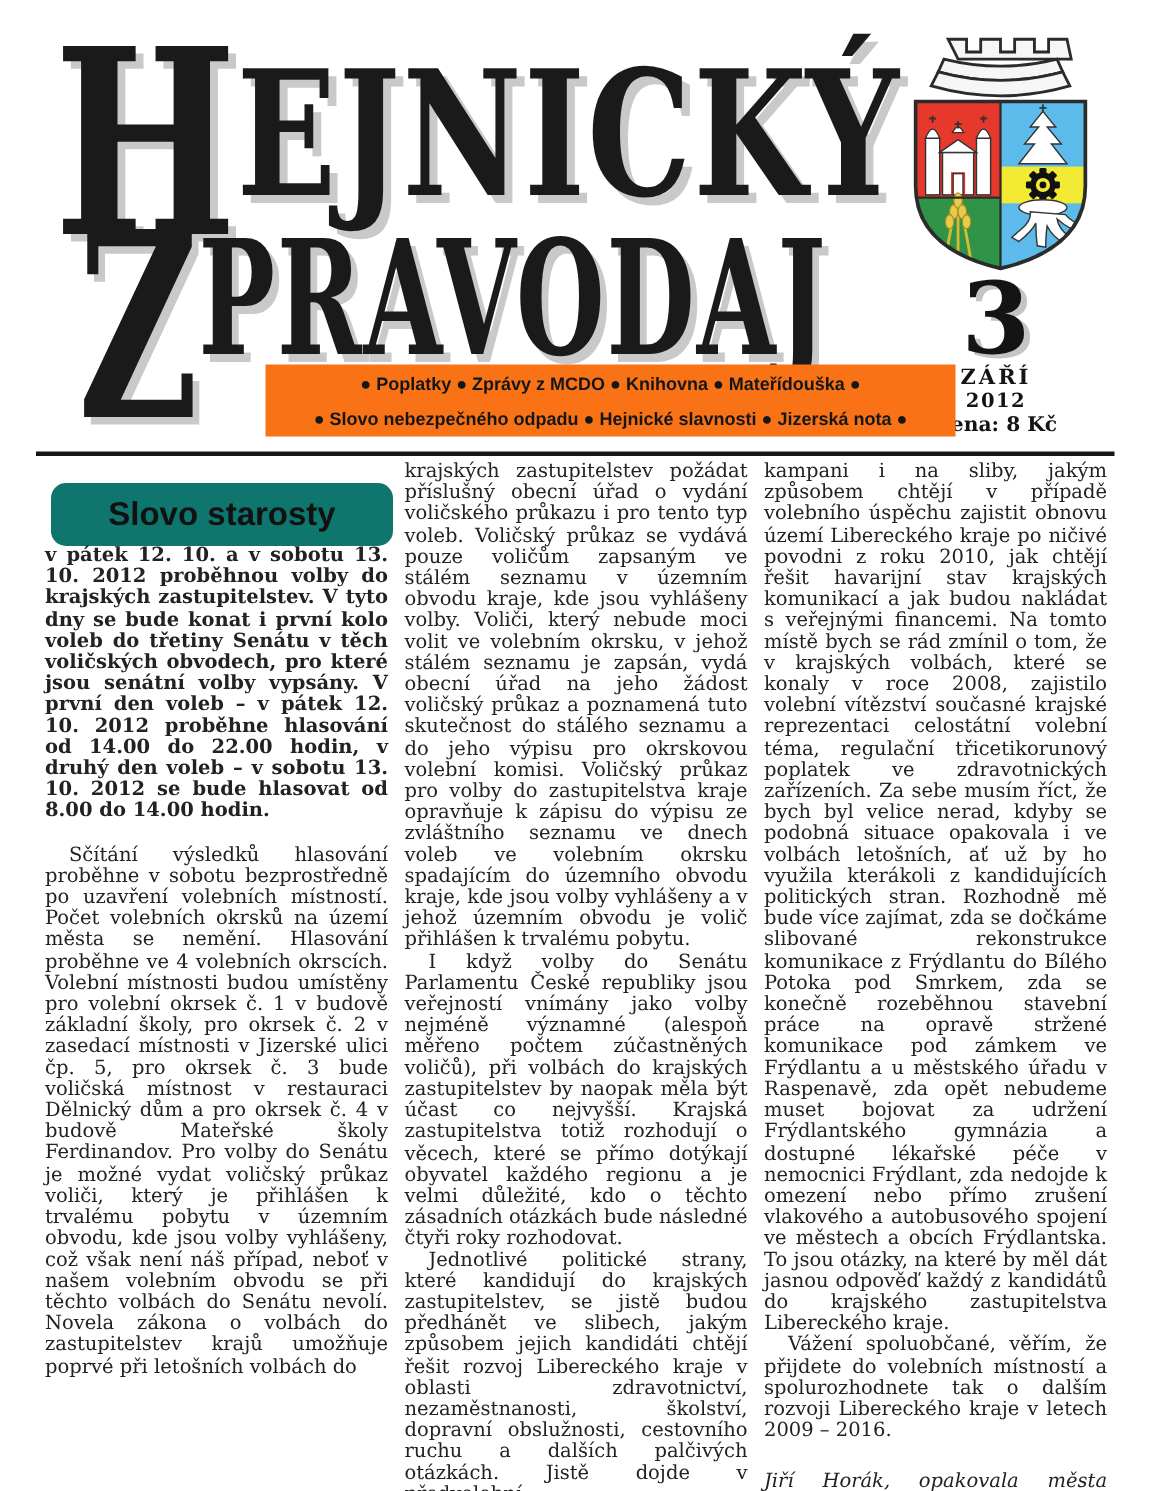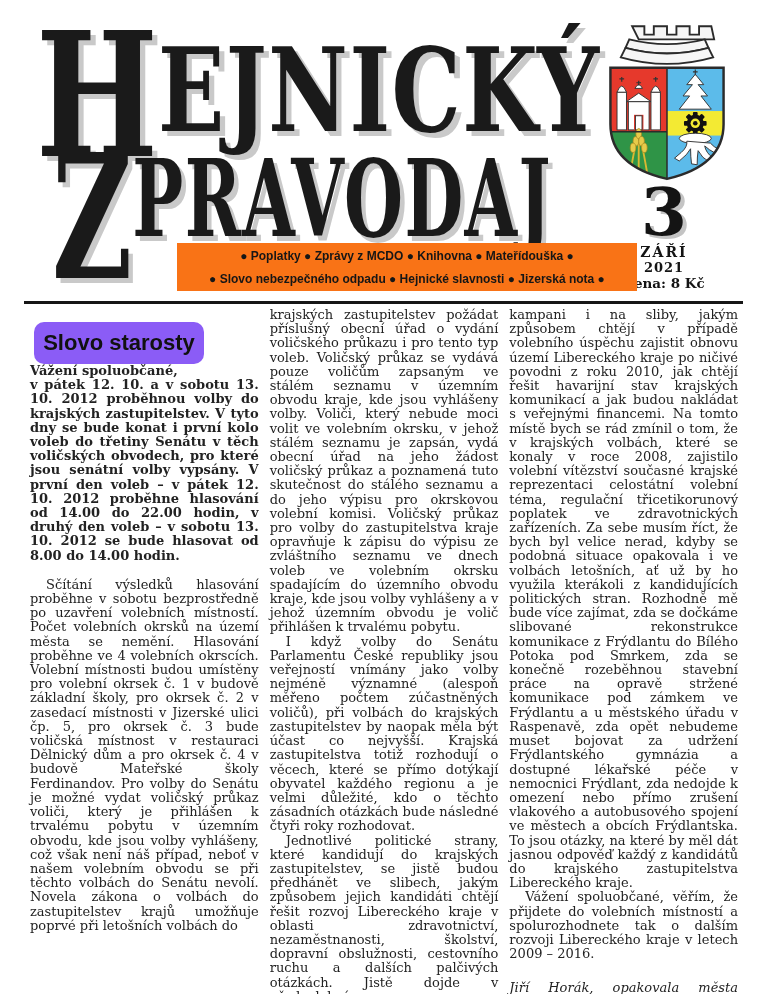--- a/index.html
+++ b/index.html
@@ -39,22 +39,22 @@
     font-weight:bold; font-size:12px; line-height:23px; color:#161616;
   }
 
   .rule { position:absolute; left:24px; top:301px; width:719px; height:3px; background:#161616; }
 
   
   .content { position:absolute; left:30px; top:308px; width:708px; display:flex; gap:11px; }
   .col { flex:1; min-width:0; }
 
   .headline-box {
-    background:#8b5cf6; border-radius:10px; width:168px; margin:14px 0 0 4px;
-    padding:8px 1px; text-align:center;
+    background:#0f766e; border-radius:10px; width:168px; margin:14px 0 0 4px;
+    padding:8px 30px; text-align:center;
     font-family:"Liberation Sans", sans-serif; font-weight:bold;
     font-size:22px; color:#111;
   }
   .lead, .salutation {
     margin:0; font-family:"Liberation Sans", sans-serif; font-weight:bold;
     font-size:13px; line-height:13.6px; text-align:justify; color:#1a1a1a;
     hyphens:auto;
   }
   .salutation { margin-top:20px; text-align:left; }
   .bodytext p {
@@ -146,36 +146,35 @@
 
       <path d="M70,48 V168 M10,116 H70" stroke="#2b2b2b" stroke-width="1.6" fill="none"></path>
     </g>
 
     <path d="M10,48 H130 V108 Q130,152 70,166 Q10,152 10,108 Z" fill="none" stroke="#2b2b2b" stroke-width="2.6"></path>
   </svg>
 
   <div class="issue">
     <div class="issue-number">3</div>
     <div class="issue-month">ZÁŘÍ</div>
-    <div class="issue-year">2021</div>
+    <div class="issue-year">2012</div>
     <div class="issue-price">Cena: 8 Kč</div>
   </div>
 
   <div class="topics">
     <div>● Poplatky ● Zprávy z MCDO ● Knihovna ● Mateřídouška ●</div>
     <div>● Slovo nebezpečného odpadu ● Hejnické slavnosti ● Jizerská nota ●</div>
   </div>
 
   <div class="rule"></div>
 
   <div class="content">
 
     <div class="col bodytext">
       <div class="headline-box">Slovo starosty</div>
-      <p class="salutation">Vážení spoluobčané,</p>
       <p class="lead">v pátek 12. 10. a v sobotu 13. 10. 2012 proběhnou volby do krajských zastupitelstev. V tyto dny se bude konat i první kolo voleb do třetiny Senátu v těch voličských obvodech, pro které jsou senátní volby vypsány. V první den voleb – v pátek 12. 10. 2012 proběhne hlasování od 14.00 do 22.00 hodin, v druhý den voleb – v sobotu 13. 10. 2012 se bude hlasovat od 8.00 do 14.00 hodin.</p>
       <p class="ind gap-top">Sčítání výsledků hlasování proběhne v sobotu bezprostředně po uzavření volebních místností. Počet volebních okrsků na území města se nemění. Hlasování proběhne ve 4 volebních okrscích. Volební místnosti budou umístěny pro volební okrsek č. 1 v budově základní školy, pro okrsek č. 2 v zasedací místnosti v Jizerské ulici čp. 5, pro okrsek č. 3 bude voličská místnost v restauraci Dělnický dům a pro okrsek č. 4 v budově Mateřské školy Ferdinandov. Pro volby do Senátu je možné vydat voličský průkaz voliči, který je přihlášen k trvalému pobytu v územním obvodu, kde jsou volby vyhlášeny, což však není náš případ, neboť v našem volebním obvodu se při těchto volbách do Senátu nevolí. Novela zákona o volbách do zastupitelstev krajů umožňuje poprvé při letošních volbách do</p>
     </div>
 
     <div class="col bodytext">
       <p>krajských zastupitelstev požádat příslušný obecní úřad o vydání voličského průkazu i pro tento typ voleb. Voličský průkaz se vydává pouze voličům zapsaným ve stálém seznamu v územním obvodu kraje, kde jsou vyhlášeny volby. Voliči, který nebude moci volit ve volebním okrsku, v jehož stálém seznamu je zapsán, vydá obecní úřad na jeho žádost voličský průkaz a poznamená tuto skutečnost do stálého seznamu a do jeho výpisu pro okrskovou volební komisi. Voličský průkaz pro volby do zastupitelstva kraje opravňuje k zápisu do výpisu ze zvláštního seznamu ve dnech voleb ve volebním okrsku spadajícím do územního obvodu kraje, kde jsou volby vyhlášeny a v jehož územním obvodu je volič přihlášen k trvalému pobytu.</p>
       <p class="ind">I když volby do Senátu Parlamentu České republiky jsou veřejností vnímány jako volby nejméně významné (alespoň měřeno počtem zúčastněných voličů), při volbách do krajských zastupitelstev by naopak měla být účast co nejvyšší. Krajská zastupitelstva totiž rozhodují o věcech, které se přímo dotýkají obyvatel každého regionu a je velmi důležité, kdo o těchto zásadních otázkách bude následné čtyři roky rozhodovat.</p>
       <p class="ind">Jednotlivé politické strany, které kandidují do krajských zastupitelstev, se jistě budou předhánět ve slibech, jakým způsobem jejich kandidáti chtějí řešit rozvoj Libereckého kraje v oblasti zdravotnictví, nezaměstnanosti, školství, dopravní obslužnosti, cestovního ruchu a dalších palčivých otázkách. Jistě dojde v předvolební</p>
     </div>
 

